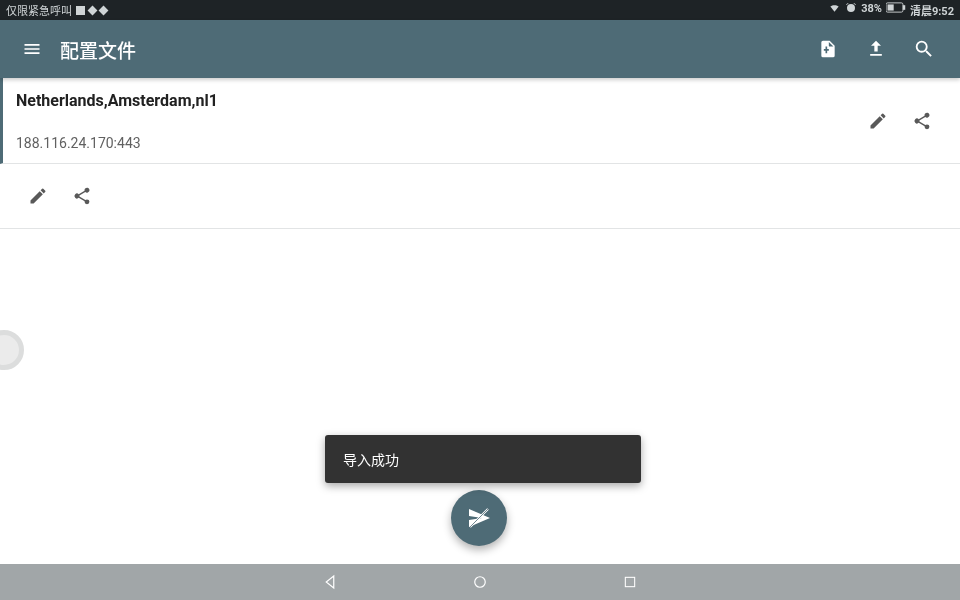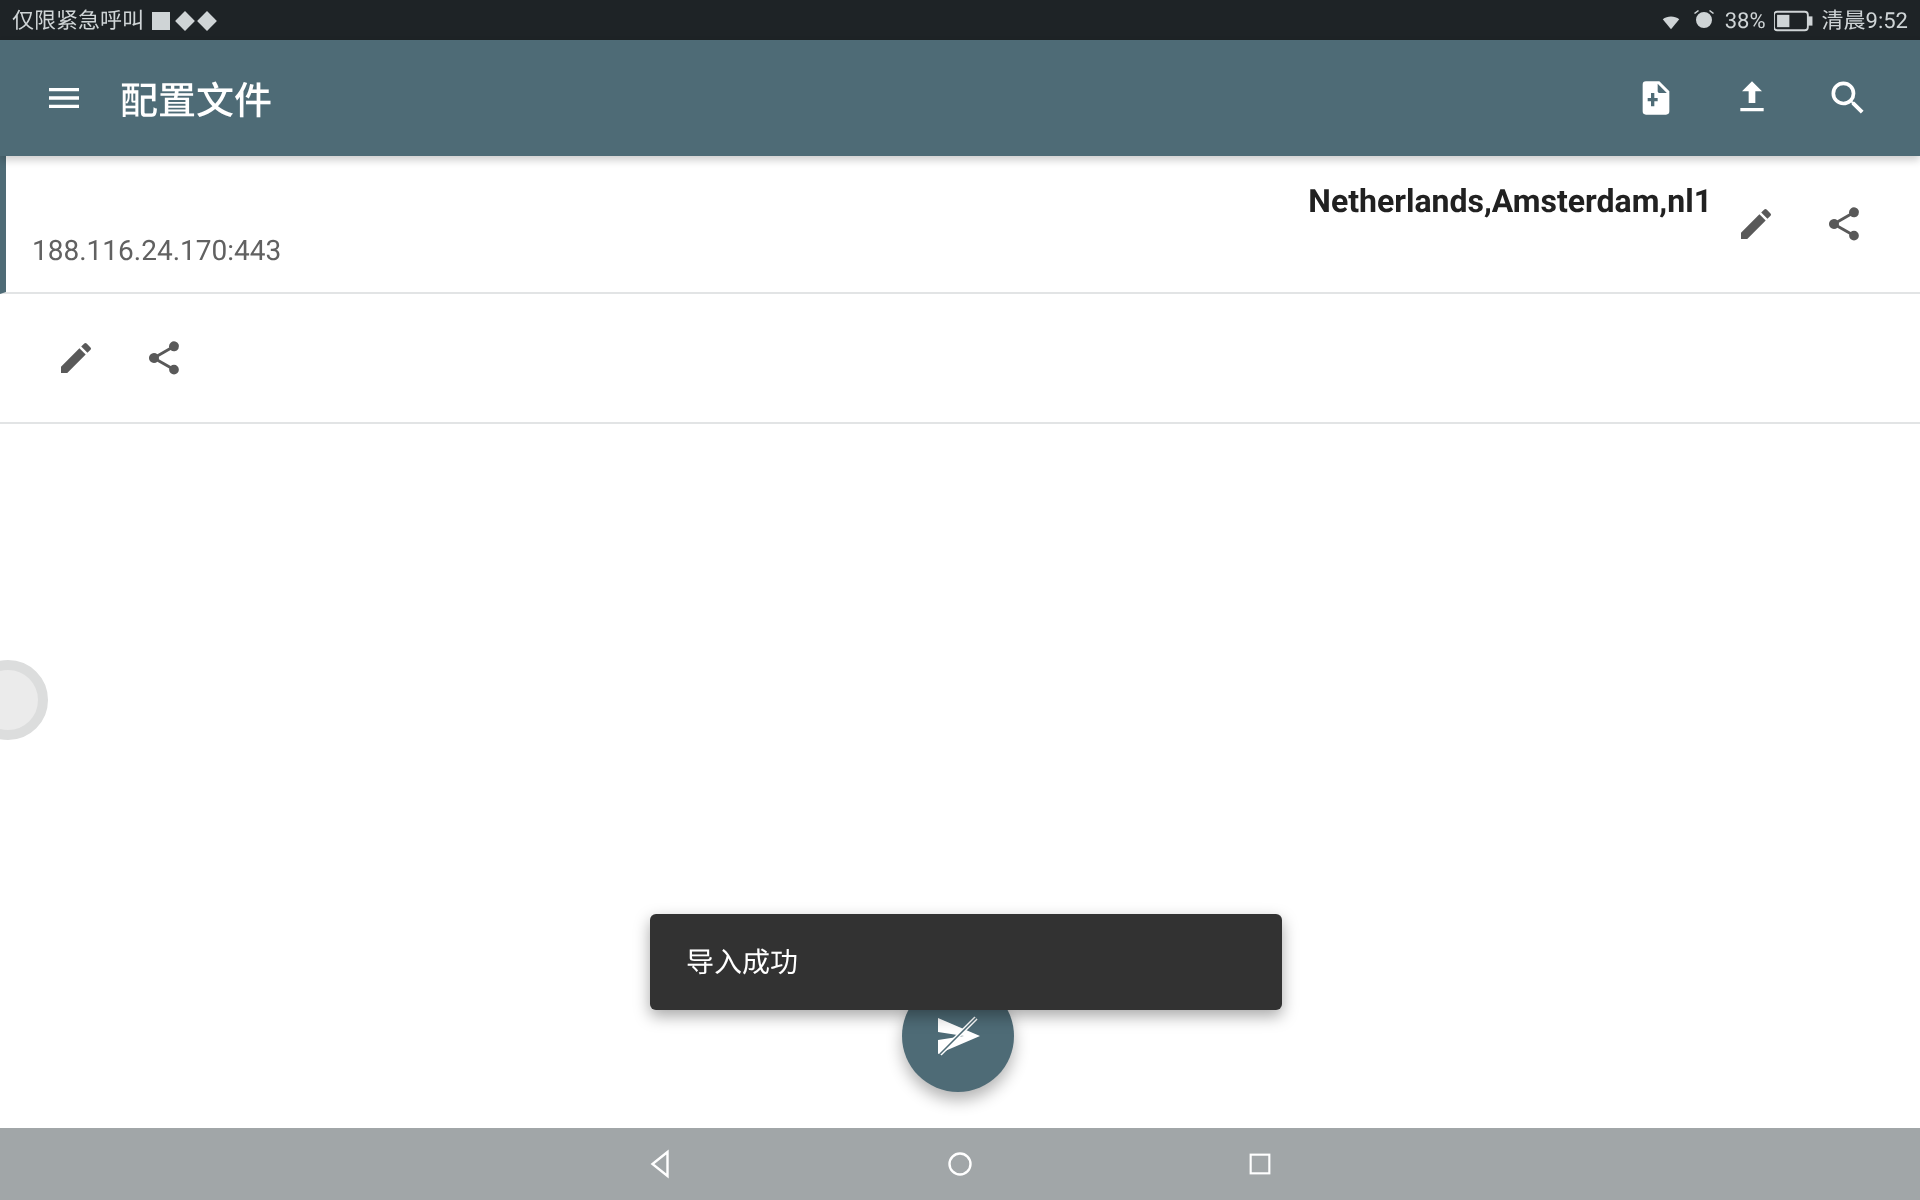--- a/index.html
+++ b/index.html
@@ -8,21 +8,21 @@
   .status-bar {
     background: #1e2326;
     color: #cfd4d6;
     height: 20px;
     display: flex;
     align-items: center;
     font-size: 11px;
     padding: 0 6px;
   }
   .status-left { display: flex; align-items: center; gap: 4px; }
-  .status-right { margin-left: auto; display: flex; align-items: center; gap: 4px; }
+  .status-right { margin-left: auto; display: flex; align-items: flex-start; gap: 4px; font-weight: bold; }
   .sq { width: 9px; height: 9px; background: #cfd4d6; display: inline-block; }
   .diamond { width: 7px; height: 7px; background: #cfd4d6; transform: rotate(45deg); display: inline-block; }
 
   .app-bar {
     background: #4e6b76;
     color: #fff;
     height: 58px;
     display: flex;
     align-items: center;
     padding: 12px 12px;
@@ -38,22 +38,22 @@
 
   .list { background: #fff; }
   .row {
     border-bottom: 1px solid #e2e4e5;
     display: flex;
     align-items: center;
     padding: 12px 16px;
     position: relative;
   }
   .row .textblock { flex: 1; }
-  .row .name { font-size: 16px; font-weight: 700; color: #212121; line-height: 1.4; text-align: right; }
-  .row .addr { font-size: 14px; color: #616161; margin-top: 6px; }
+  .row .name { font-size: 16px; font-weight: 700; color: #212121; line-height: 1.4; }
+  .row .addr { font-size: 14px; color: #616161; margin-top: 23px; }
   .row .icn { width: 44px; height: 40px; display:flex; align-items:center; justify-content:center; cursor:pointer; }
   .row .icn svg { fill: #595959; }
   .row.sel { border-left: 3px solid #4e6b76; padding-left: 13px; }
 
   .side-tab {
     position: absolute;
     left: -16px;
     top: 330px;
     width: 40px;
     height: 40px;
@@ -68,21 +68,20 @@
     left: 325px;
     top: 435px;
     width: 316px;
     background: #323232;
     color: #fff;
     font-size: 14px;
     padding: 14px 18px;
     border-radius: 3px;
     box-shadow: 0 3px 8px rgba(0,0,0,0.35);
     z-index: 20;
-    margin-top: 22px;
   }
 
   .fab {
     position: absolute;
     left: 451px;
     top: 490px;
     width: 56px; height: 56px;
     border-radius: 50%;
     background: #4e6b76;
     display:flex; align-items:center; justify-content:center;

